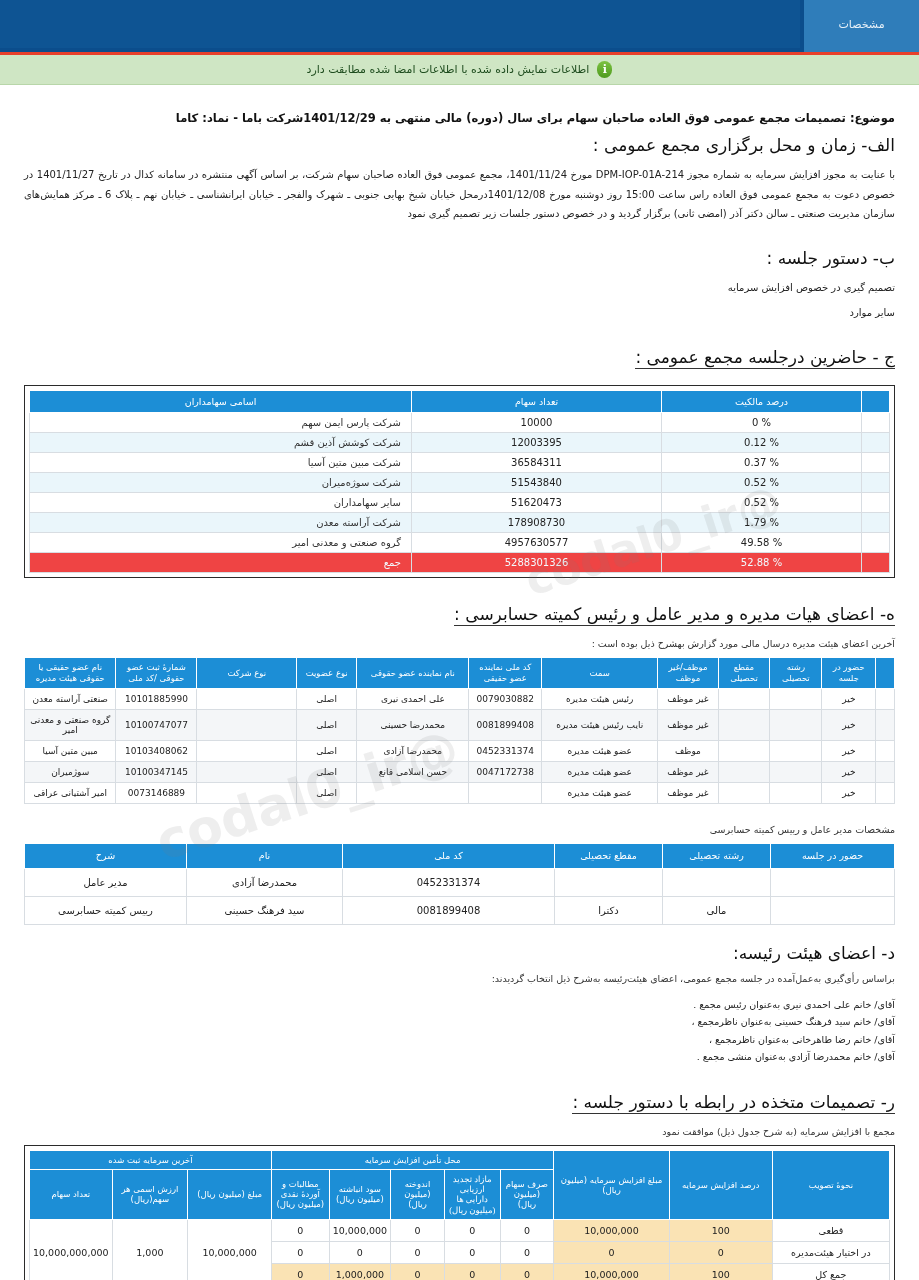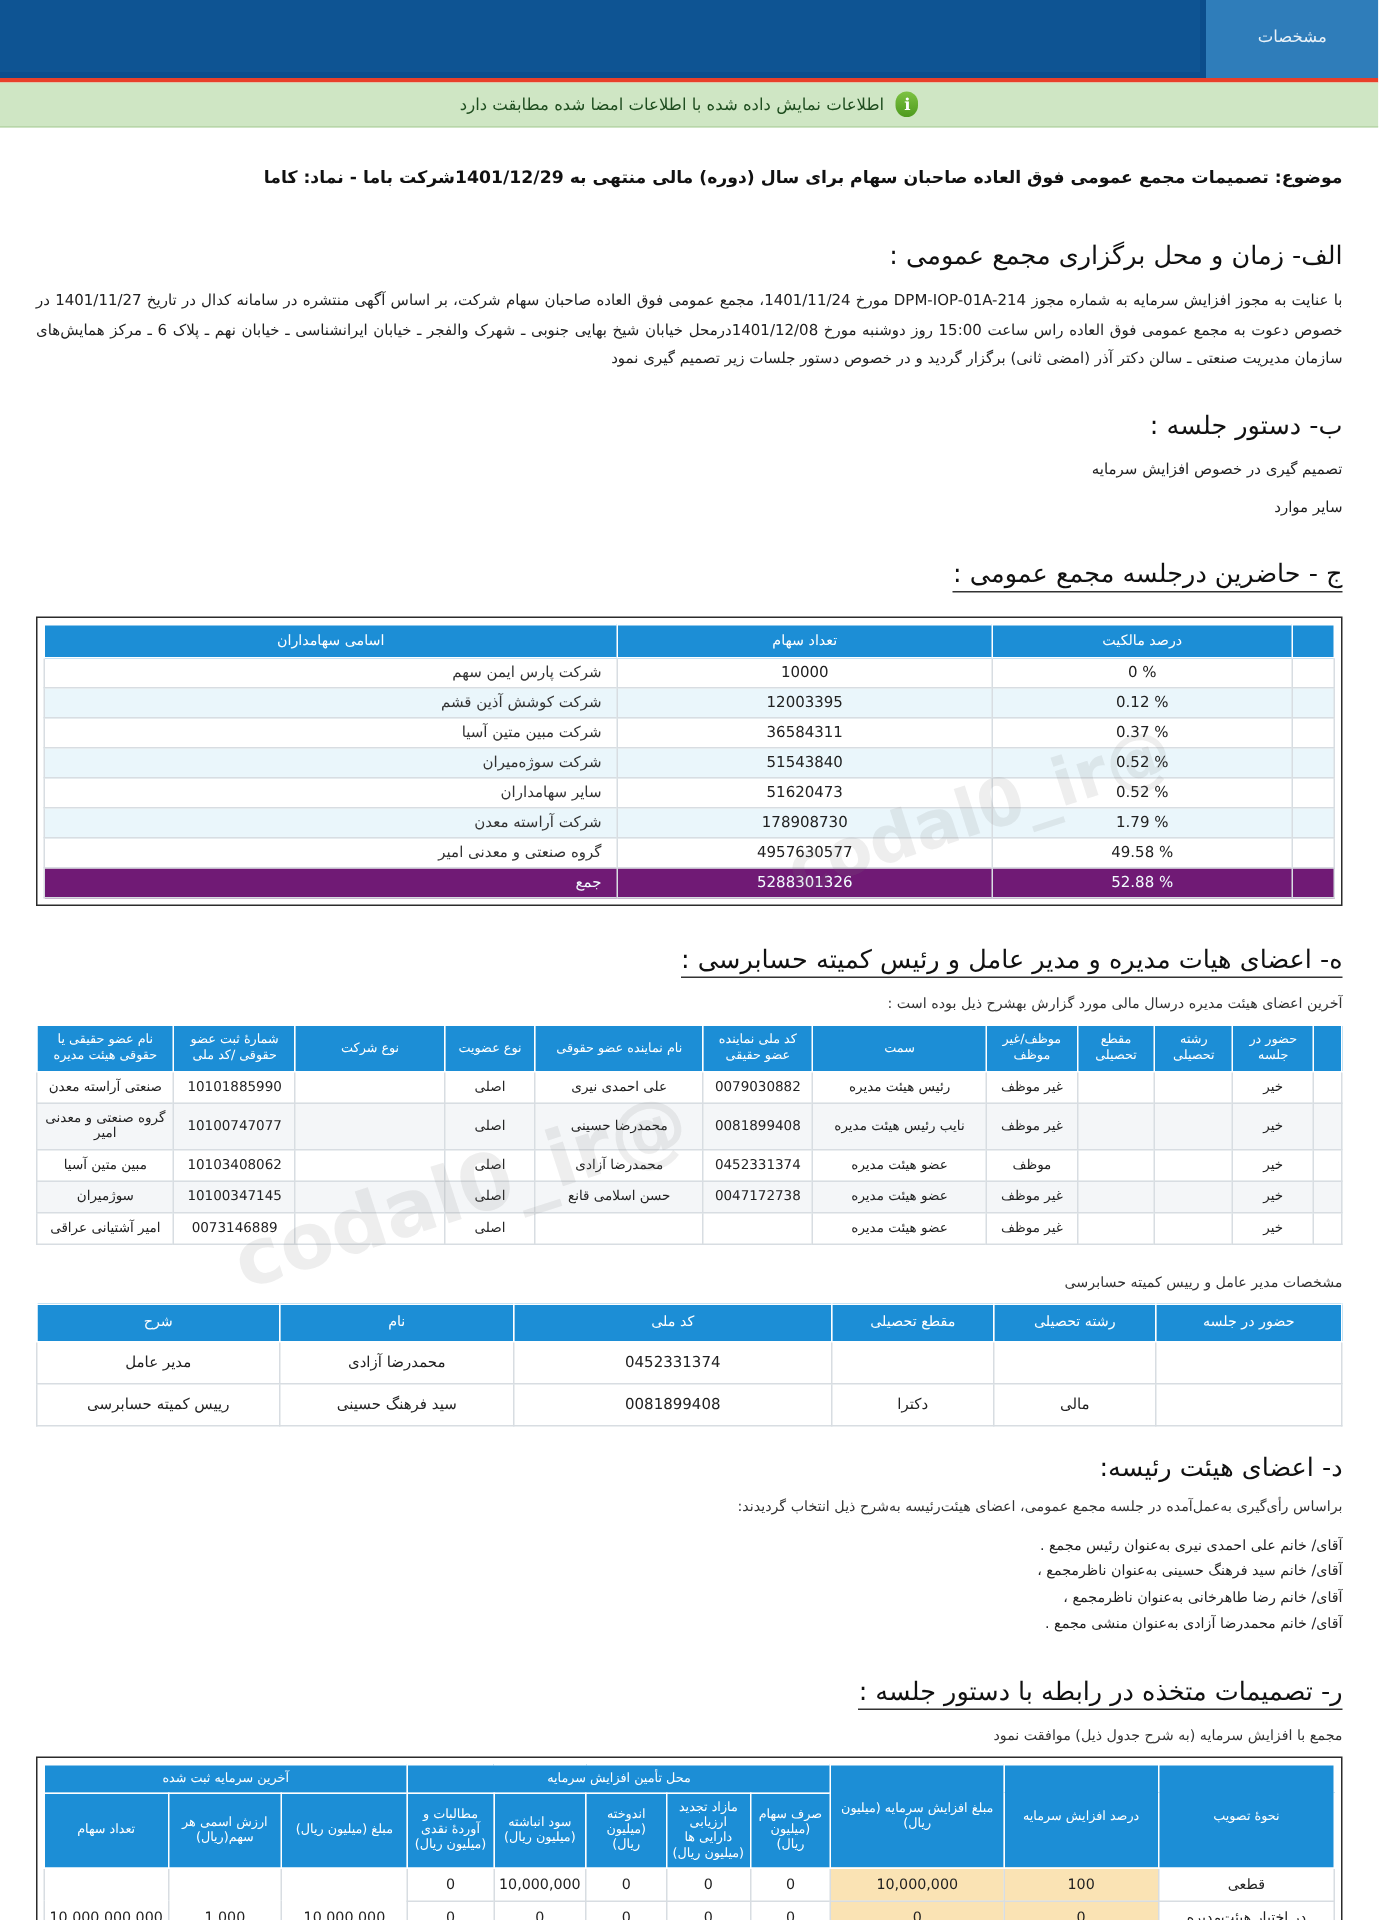--- a/index.html
+++ b/index.html
@@ -35,21 +35,21 @@
     width:15px; height:17px; border-radius:50%/45%;
     background:linear-gradient(#7dc242,#4e9a1e);
     color:#fff; font-size:11px; font-weight:bold;
     display:flex; align-items:center; justify-content:center;
     font-family:"DejaVu Serif", serif;
   }
 
   
   .body { padding: 26px 24px 10px 24px; position:relative; }
 
-  .subject { font-size:11.5px; font-weight:bold; color:#111; text-align:right; margin-bottom:36px; }
+  .subject { font-size:11.5px; font-weight:bold; color:#111; text-align:right; margin-bottom:10px; }
   .sec-head { font-size:17px; font-weight:normal; color:#111; text-align:right; margin:0 0 10px 0; text-decoration:none; }
   .sec-head.u { border-bottom:1px solid #333; display:inline-block; padding-bottom:1px; }
   .para { font-size:10px; color:#222; text-align:justify; line-height:1.95; margin:0 0 6px 0; }
   .para.right { text-align:right; }
   .small-note { font-size:9.5px; color:#333; text-align:right; margin:2px 0 8px 0; }
   .gap-md { height:18px; }
   .gap-lg { height:26px; }
 
   
   table { border-collapse:collapse; width:100%; font-size:10px; background:#fff; }
@@ -57,21 +57,21 @@
   th {
     background:#1c8ed6; color:#ffffff; font-weight:normal;
     border:1px solid #ffffff; padding:5px 4px; text-align:center; line-height:1.25;
     font-size:9.5px;
   }
   td { border:1px solid #d8dde2; padding:4px 6px; color:#222; text-align:center; font-size:10px; }
 
   
   .sh-table td.name { text-align:right; padding-right:10px; color:#333; }
   .sh-table tr.alt td { background:#eaf6fb; }
-  .sh-table tr.total td { background:#701a75; color:#f2fbff; }
+  .sh-table tr.total td { background:#ef4444; color:#f2fbff; }
   .sh-table td.spacer { border-left:1px solid #d8dde2; width:28px; }
   .sh-table th.spacer { background:#1c8ed6; width:28px; }
 
   
   .bd-table th { font-size:8.5px; padding:4px 2px; }
   .bd-table td { font-size:9px; padding:5px 3px; }
   .bd-table tr.alt td { background:#f4f6f8; }
   .bd-table td.name { text-align:center; }
 
   
@@ -355,21 +355,21 @@
         <thead>
           <tr>
             <th rowspan="2" style="width:118px;">نحوۀ تصویب</th>
             <th rowspan="2" style="width:104px;">درصد افزایش سرمایه</th>
             <th rowspan="2" style="width:116px;">مبلغ  افزایش سرمایه (میلیون ریال)</th>
             <th colspan="5">محل تأمین  افزایش سرمایه</th>
             <th colspan="3">آخرین سرمایه ثبت شده</th>
           </tr>
           <tr>
             <th style="width:54px;">صرف سهام (میلیون ریال)</th>
-            <th style="width:56px;">مازاد تجدید ارزیابی دارایی ها (میلیون ریال)</th>
+            <th style="width:56px;font-family:Liberation Serif, serif;">مازاد تجدید ارزیابی دارایی ها (میلیون ریال)</th>
             <th style="width:54px;">اندوخته (میلیون ریال)</th>
             <th style="width:60px;">سود انباشته (میلیون ریال)</th>
             <th style="width:58px;">مطالبات و آوردۀ نقدی (میلیون ریال)</th>
             <th style="width:84px;">مبلغ (میلیون ریال)</th>
             <th style="width:76px;">ارزش اسمی هر سهم(ریال)</th>
             <th>تعداد سهام</th>
           </tr>
         </thead>
         <tbody>
           <tr>

